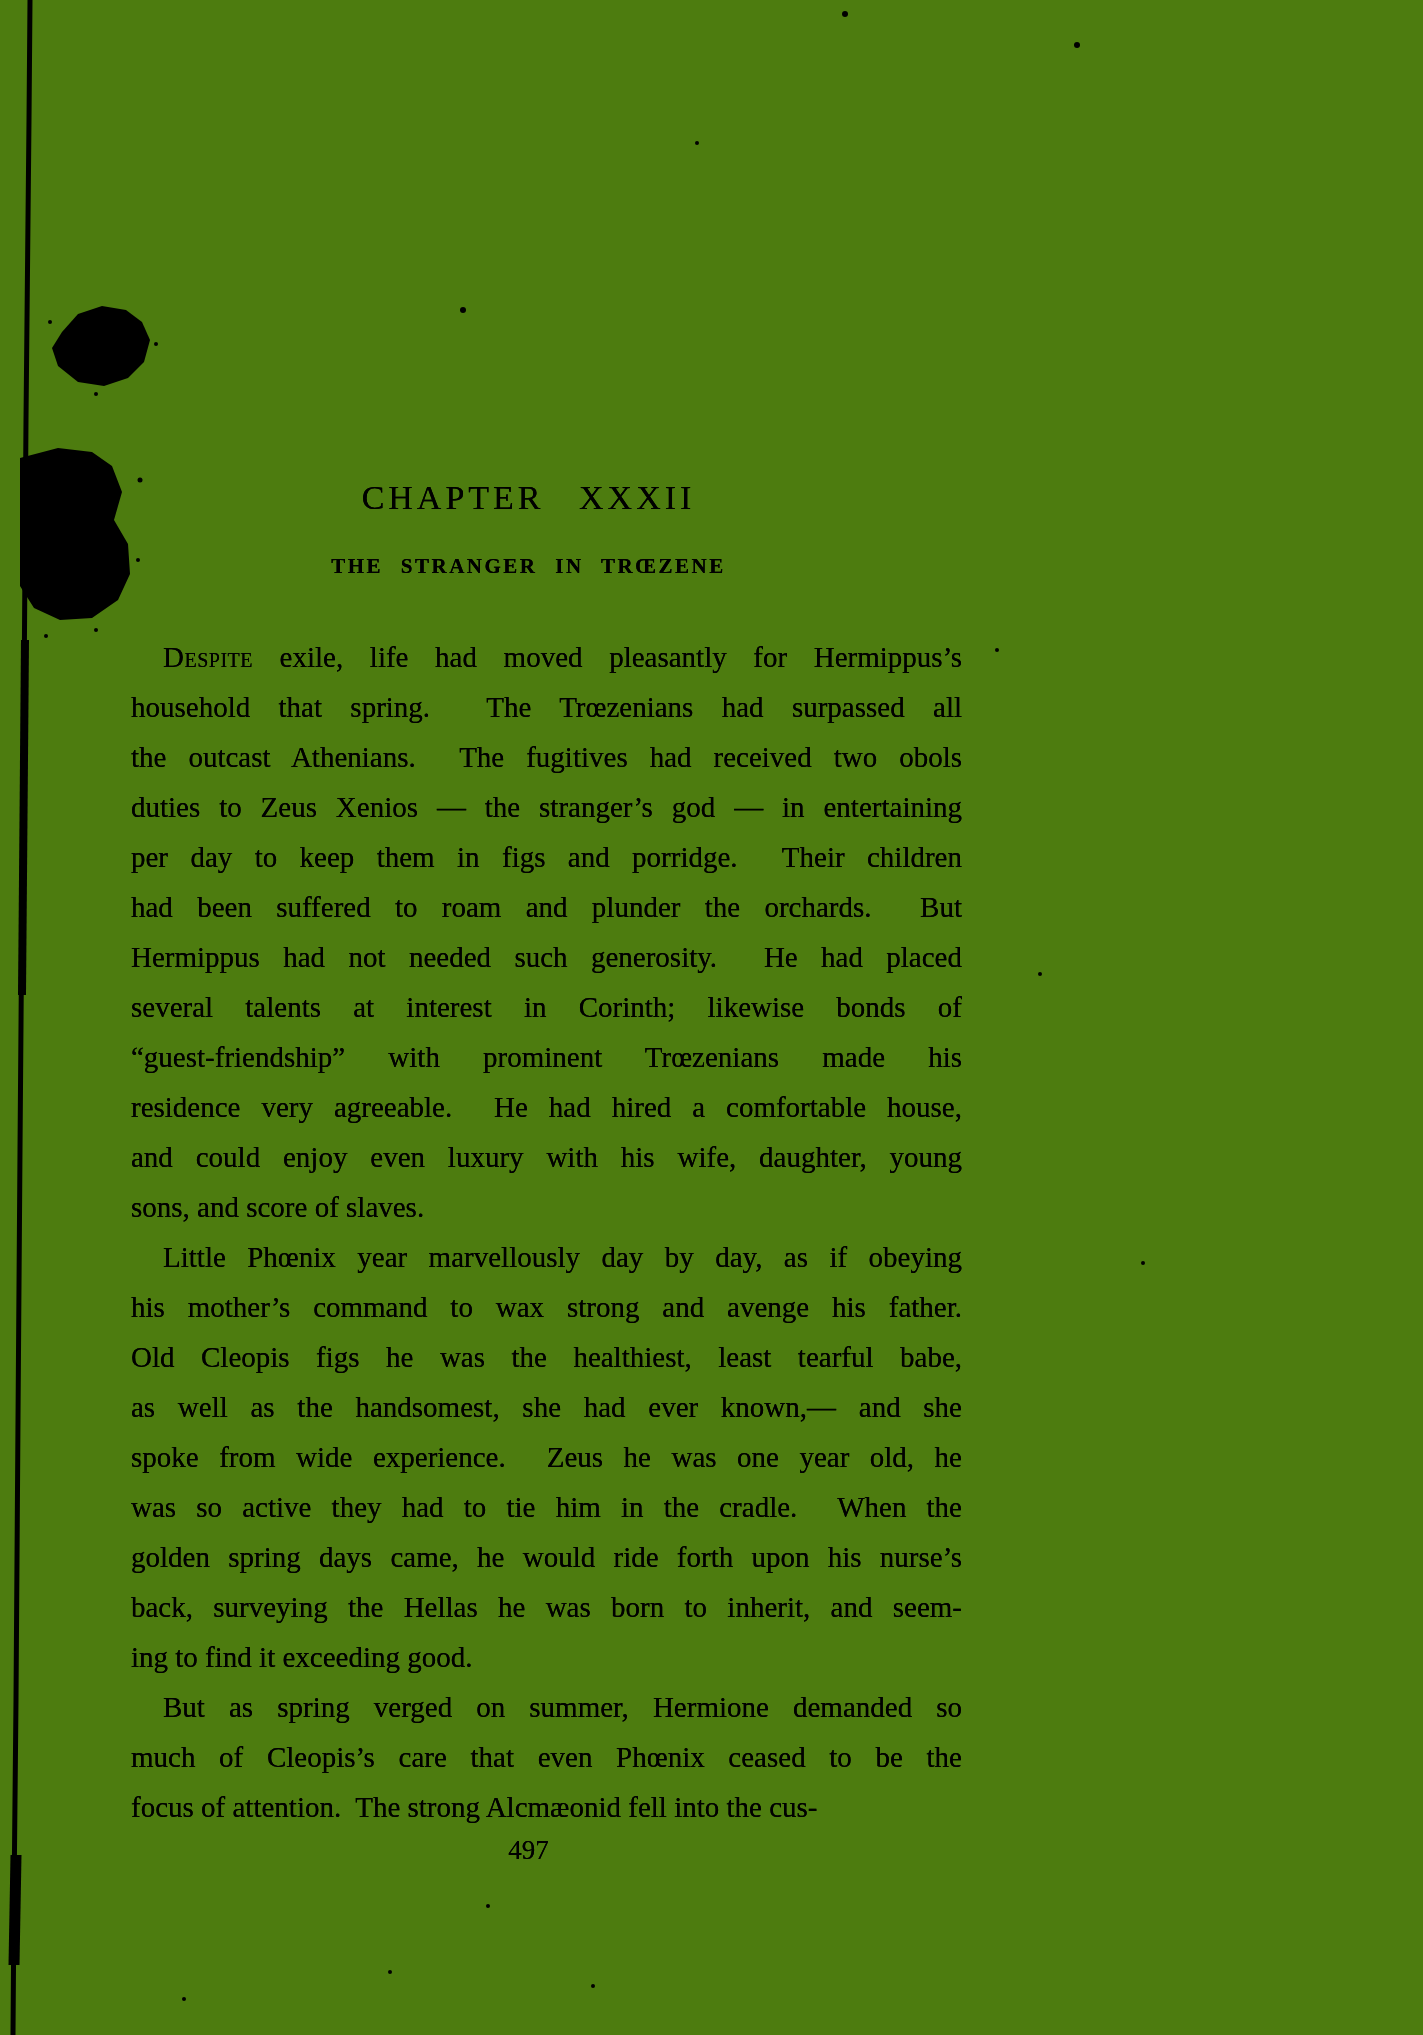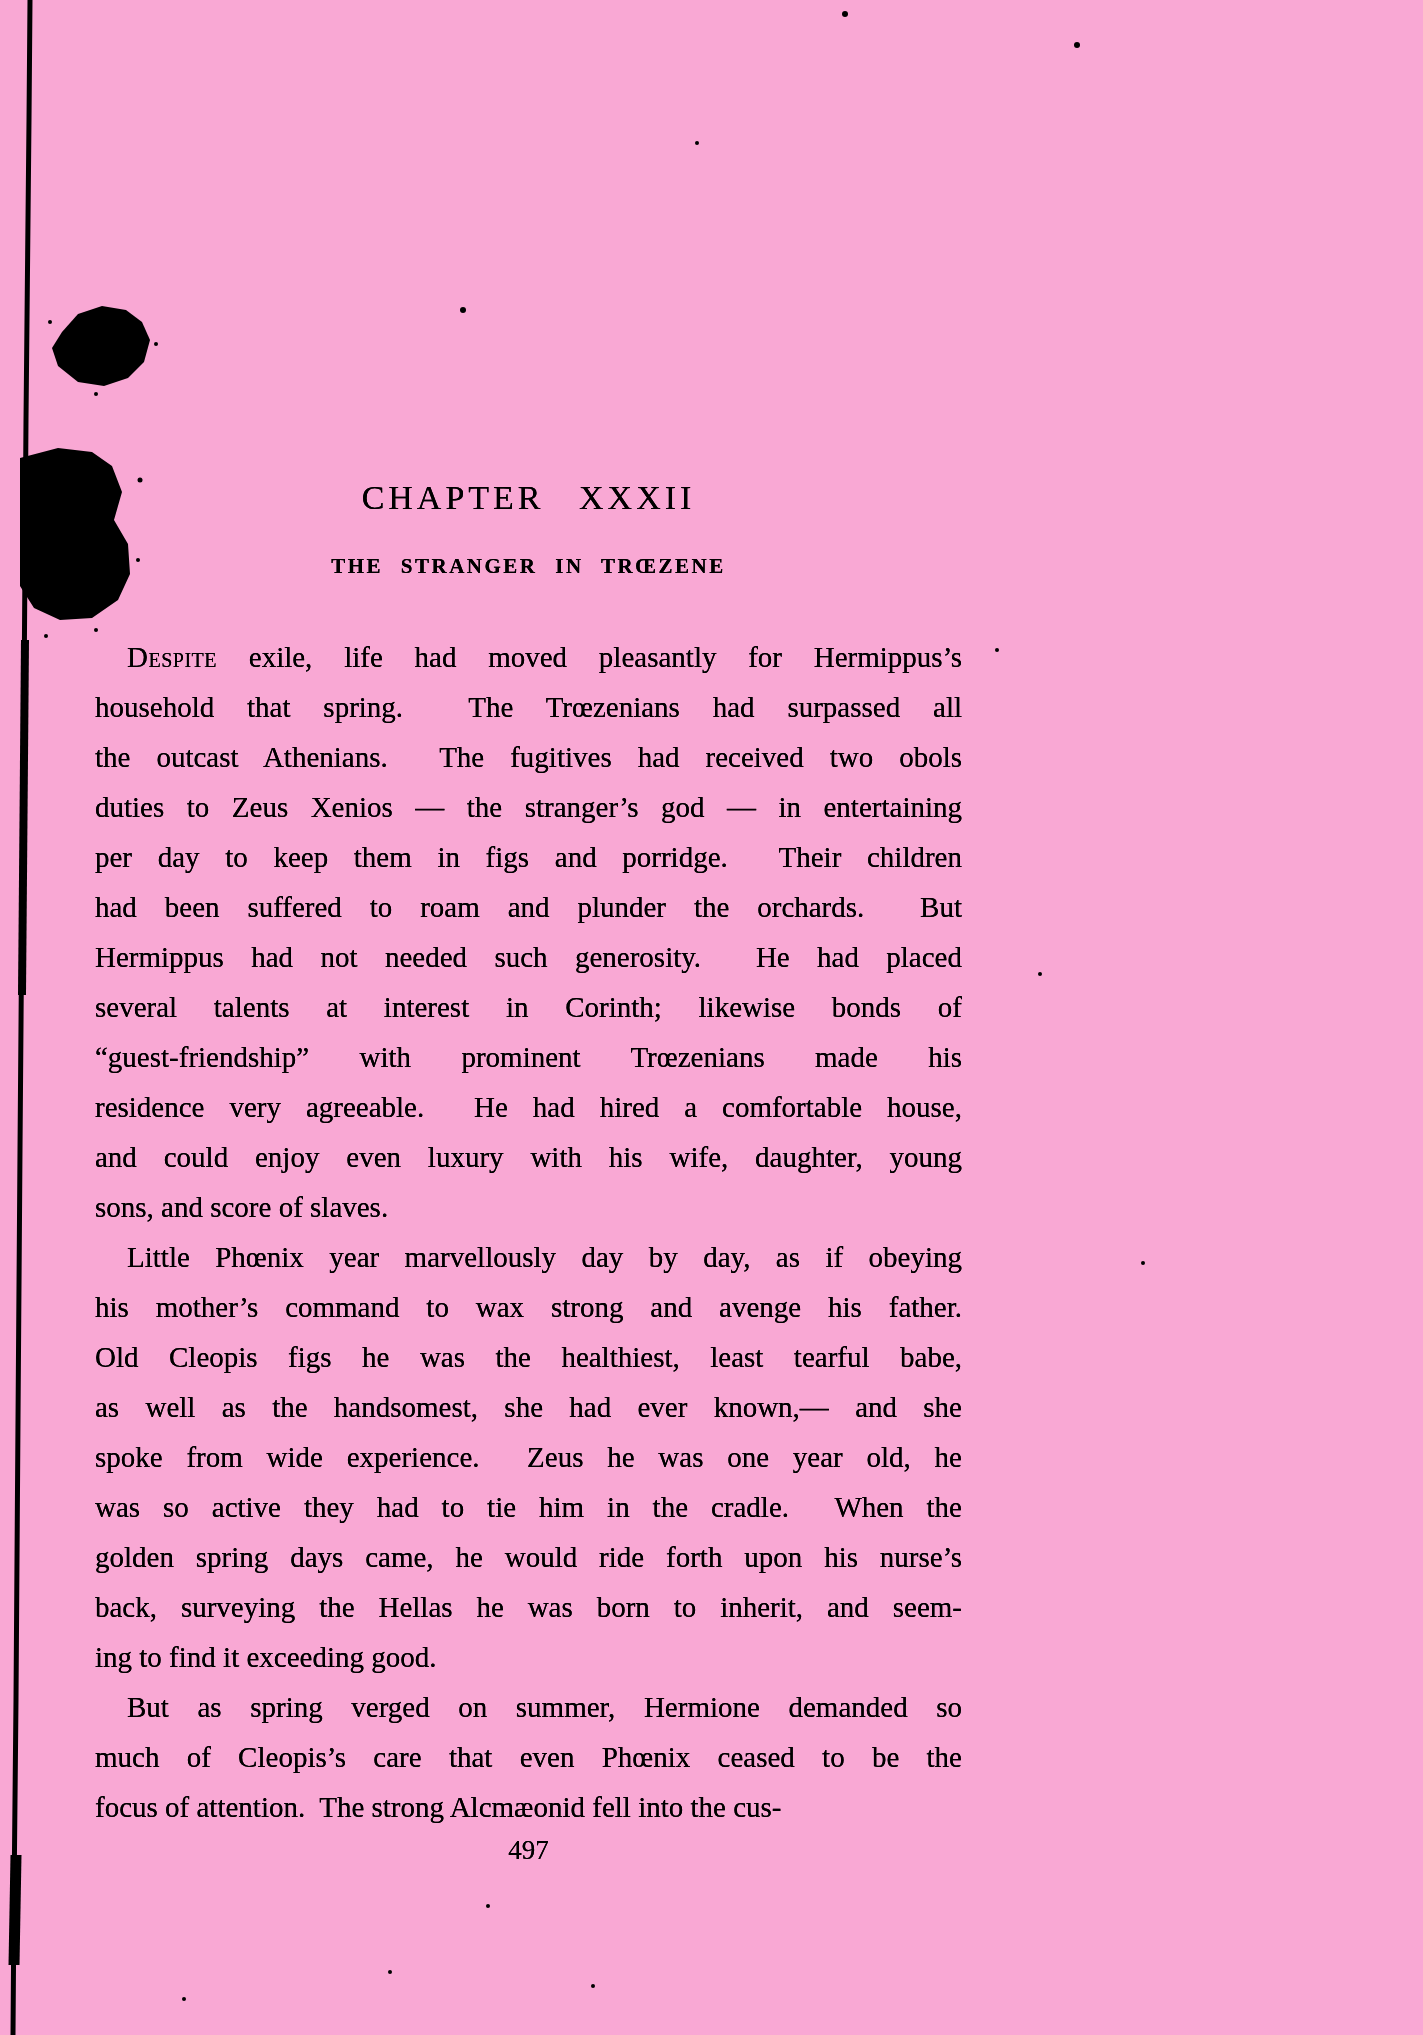--- a/index.html
+++ b/index.html
@@ -1,19 +1,19 @@
 <!DOCTYPE html>
 <html><head>
 <meta charset="utf-8">
 <style>
   html,body { margin:0; padding:0; background:#e8e8e8; }
   .page {
     position:relative;
     width:1423px; height:2035px;
-    background:#f9a8d4;
+    background:#4d7c0f;
     color:#000000;
     font-family:"Liberation Serif","DejaVu Serif",serif;
     overflow:hidden;
     text-shadow:0 0 0.5px currentColor;
   }
   .chapter-heading {
     position:absolute; top:478px; left:95px; width:867px;
     text-align:center;
     font-size:34px; line-height:40px;
     letter-spacing:4px; word-spacing:22px;
@@ -30,20 +30,21 @@
   .body-text {
     position:absolute; top:632px; left:95px; width:867px;
     font-size:29px;
   }
   .line {
     height:50px; line-height:50px;
     text-align:justify;
     text-align-last:justify;
     white-space:pre-wrap;
     overflow:visible;
+    margin-left:36px;
   }
   .line.first { padding-left:32px; }
   .line.last  { text-align-last:left; }
   .smallcaps  { font-variant:small-caps; letter-spacing:0.5px; }
   .page-number {
     position:absolute; top:1834px; left:95px; width:867px;
     text-align:center;
     font-size:27px; line-height:32px;
   }
   .artifacts { position:absolute; left:0; top:0; }

